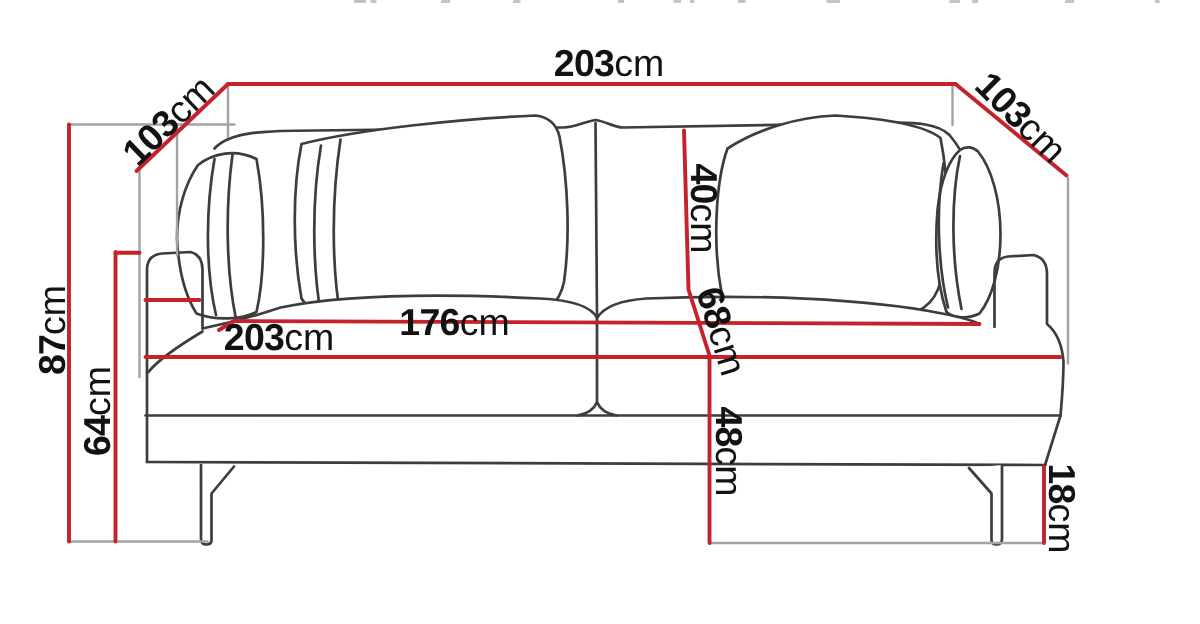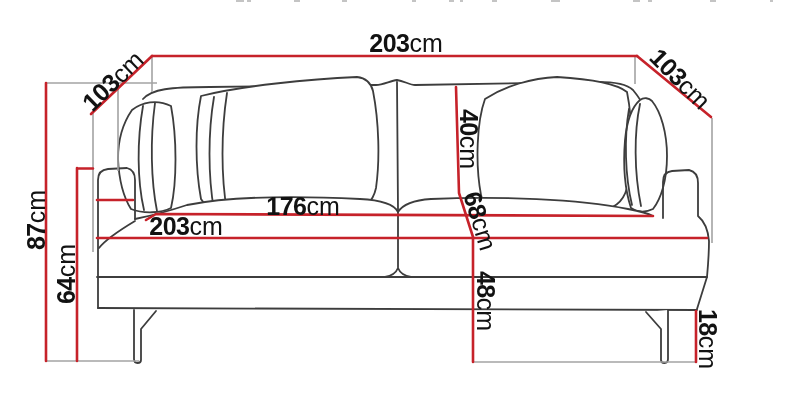--- a/index.html
+++ b/index.html
@@ -129,21 +129,21 @@
 
   <div class="dim" style="left:36px;top:220px;transform:translate(-50%,-50%) rotate(-90deg);">
     <span class="v">87</span><span class="u">cm</span>
   </div>
 
   <div class="dim" style="left:66px;top:274px;transform:translate(-50%,-50%) rotate(-90deg);">
     <span class="v">64</span><span class="u">cm</span>
   </div>
 
 
-  <div class="dim" style="left:303px;top:206px;transform:translate(-50%,-50%);">
+  <div class="dim" style="left:303px;top:216px;transform:translate(-50%,-50%);">
     <span class="v">176</span><span class="u">cm</span>
   </div>
 
   <div class="dim" style="left:186px;top:226px;transform:translate(-50%,-50%);">
     <span class="v">203</span><span class="u">cm</span>
   </div>
 
   <div class="dim" style="left:468px;top:139px;transform:translate(-50%,-50%) rotate(90deg);">
     <span class="v">40</span><span class="u">cm</span>
   </div>

